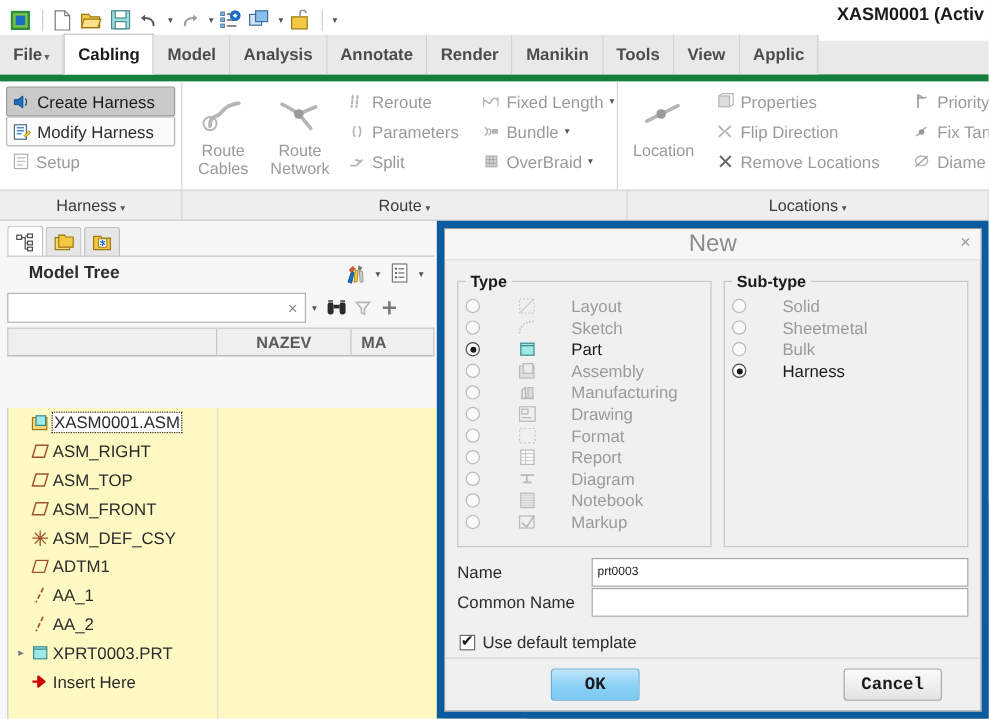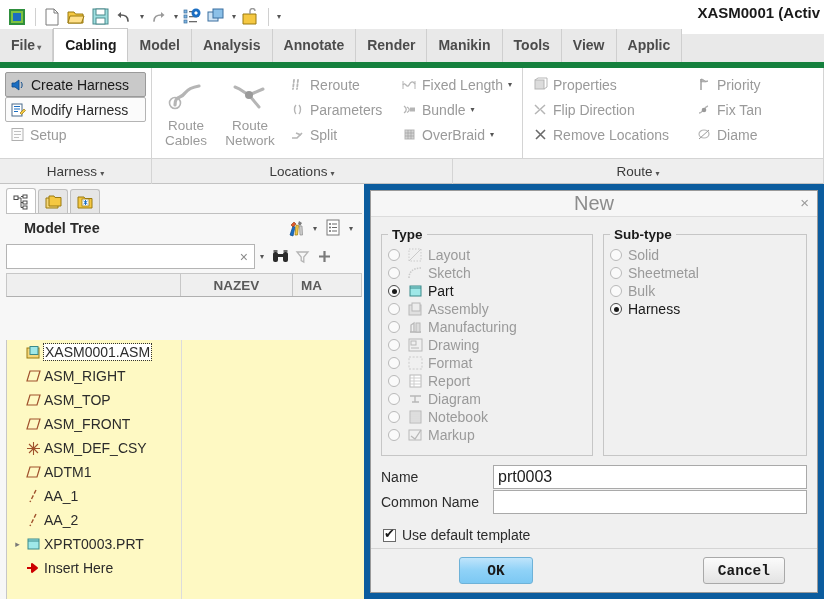--- a/index.html
+++ b/index.html
@@ -217,41 +217,41 @@
     background: #f0f0f0;
   }
   fieldset.grp legend {
     font-weight: bold; font-size: 13.5px; color: #1a1a1a; padding: 0 4px;
   }
   .grp-type { width: 212px; }
   .grp-sub  { flex: 1; }
 
   .radio-row {
     height: 18px; display: flex; align-items: center;
-    font-size: 14px; color: #9a9a9a;
+    font-size: 14px; color: #9a9a9a; gap: 24px;
   }
   .radio-row.enabled { color: #1a1a1a; }
   .radio {
     width: 12px; height: 12px; border-radius: 50%;
     border: 1px solid #b9b9b9; background: #fafafa;
     flex: 0 0 12px; margin-right: 6px; position: relative;
   }
   .radio-row.enabled .radio { border-color: #4a4a4a; }
   .radio.checked::after {
     content: ''; position: absolute; left: 2.5px; top: 2.5px;
     width: 5px; height: 5px; border-radius: 50%; background: #1a1a1a;
   }
   .ric { width: 18px; flex: 0 0 18px; display:flex; align-items:center; justify-content:center; margin-right: 4px;}
 
   .dlg-fields { padding: 8px 10px 0 10px; }
   .fieldrow { display: flex; align-items: center; height: 25px; }
   .fieldrow label { width: 112px; font-size: 14px; color: #2b2b2b; }
   .fieldrow input {
     flex: 1; height: 24px; border: 1px solid #a9a9a9; background: #ffffff;
-    font-family: "Liberation Sans", sans-serif; font-size: 16px; color: #1a1a1a;
+    font-family: "Liberation Sans", sans-serif; font-size: 10px; color: #1a1a1a;
     padding: 0 4px; outline: none;
   }
   .checkrow { display: flex; align-items: center; height: 26px; margin-top: 8px; padding-left: 2px;}
   .chk {
     width: 13px; height: 13px; border: 1px solid #6a6a6a; background: #ffffff;
     flex: 0 0 13px; margin-right: 6px; position: relative;
   }
   .chk.checked::after {
     content: '✔'; position: absolute; left: 0px; top: -4px;
     font-size: 13px; color: #1a1a1a; line-height: 16px;
@@ -493,20 +493,29 @@
               <path d="M3 6h9M3 9h9M6 3v9M9 3v9" stroke="#9a9a9a" stroke-width="0.6"></path>
             </svg>
           </span>
           <span>OverBraid</span>
           <span class="mini-caret">▾</span>
         </div>
       </div>
     </div>
 
     <div class="rgroup" style="flex:1;">
+      <div class="rbtn-lg" style="width:72px;">
+        <span class="bigic">
+          <svg width="38" height="34" viewBox="0 0 38 34">
+            <path d="M5 22L31 9" fill="none" stroke="#b5b5b5" stroke-width="3" stroke-linecap="round"></path>
+            <circle cx="17" cy="16" r="4" fill="#9a9a9a"></circle>
+          </svg>
+        </span>
+        <span>Location</span>
+      </div>
       <div class="rcol" style="width:164px;">
         <div class="rbtn-sm">
           <span class="ic">
             <svg width="15" height="15" viewBox="0 0 15 15">
               <rect x="2" y="3" width="9" height="9" fill="#dcdcdc" stroke="#b5b5b5" stroke-width="1"></rect>
               <path d="M2 3l3-2h9v9l-3 2" fill="none" stroke="#b5b5b5" stroke-width="1"></path>
             </svg>
           </span>
           <span>Properties</span>
         </div>
@@ -556,25 +565,25 @@
           <span>Diame</span>
         </div>
       </div>
     </div>
   </div>
 
   <div class="grouplabels">
     <div class="glab" style="width:152px;">
       <span>Harness</span><span class="gc">▾</span>
     </div>
+    <div class="glab" style="width:371px;">
+      <span>Route</span><span class="gc">▾</span>
+    </div>
     <div class="glab" style="flex:1;">
       <span>Locations</span><span class="gc">▾</span>
-    </div>
-    <div class="glab" style="width:371px;">
-      <span>Route</span><span class="gc">▾</span>
     </div>
   </div>
 
   <div class="viewport">
     <svg width="455" height="415" viewBox="0 0 455 415" style="position:absolute;left:0;top:0;">
       <path d="M438 58 L432 78 L440 96 L434 118 L442 140" fill="none" stroke="#ffe000" stroke-width="3"></path>
       <path d="M438 172 L446 192 L440 210" fill="none" stroke="#ffe000" stroke-width="3"></path>
       <path d="M436 62 L441 66" stroke="#ffe000" stroke-width="3"></path>
     </svg>
   </div>

